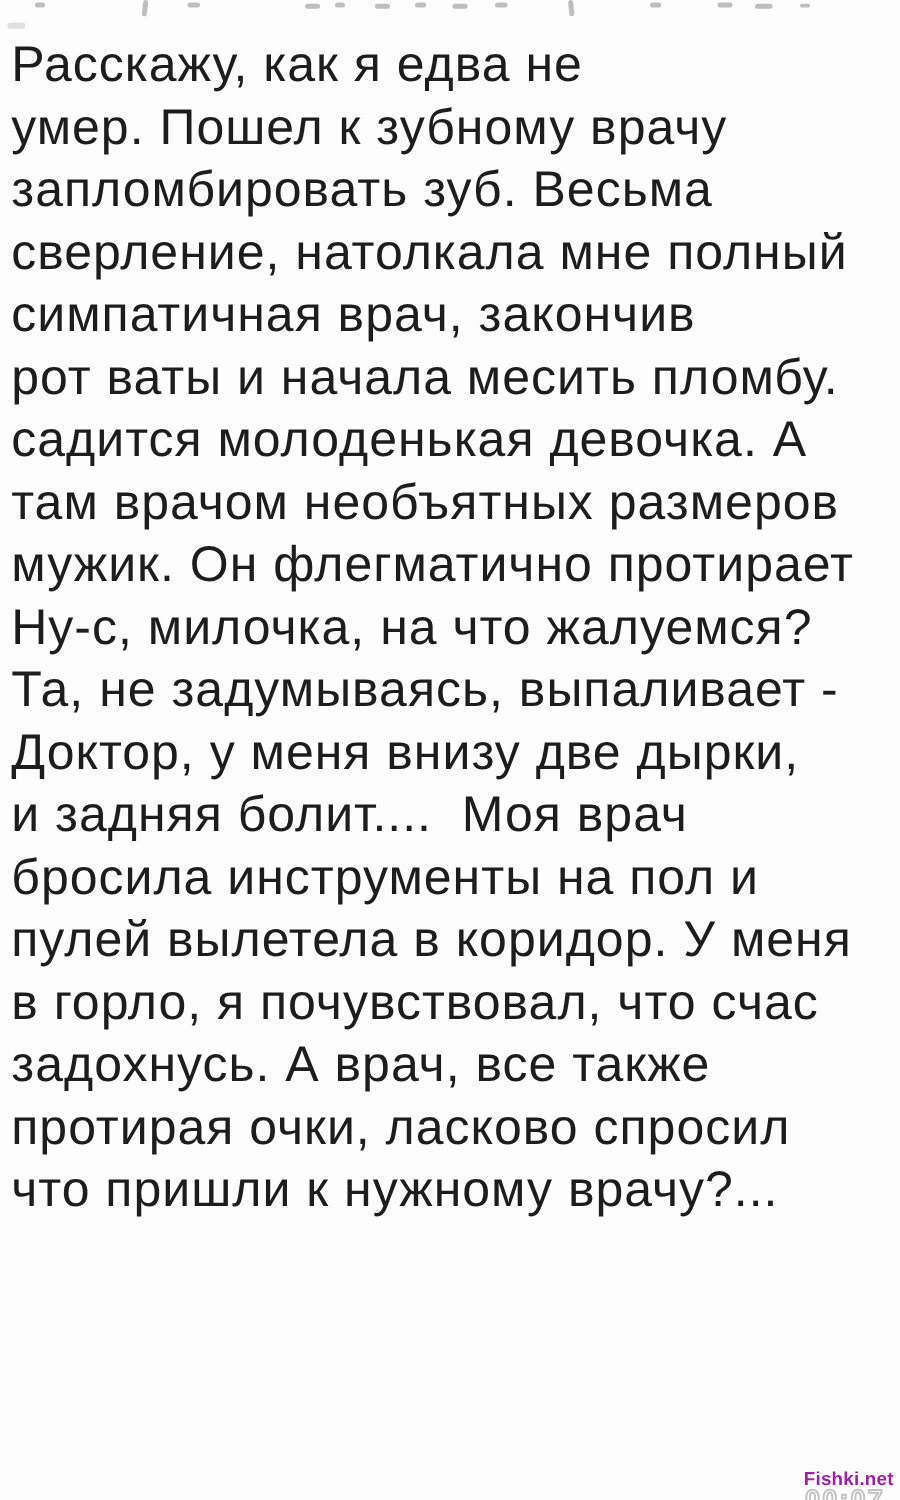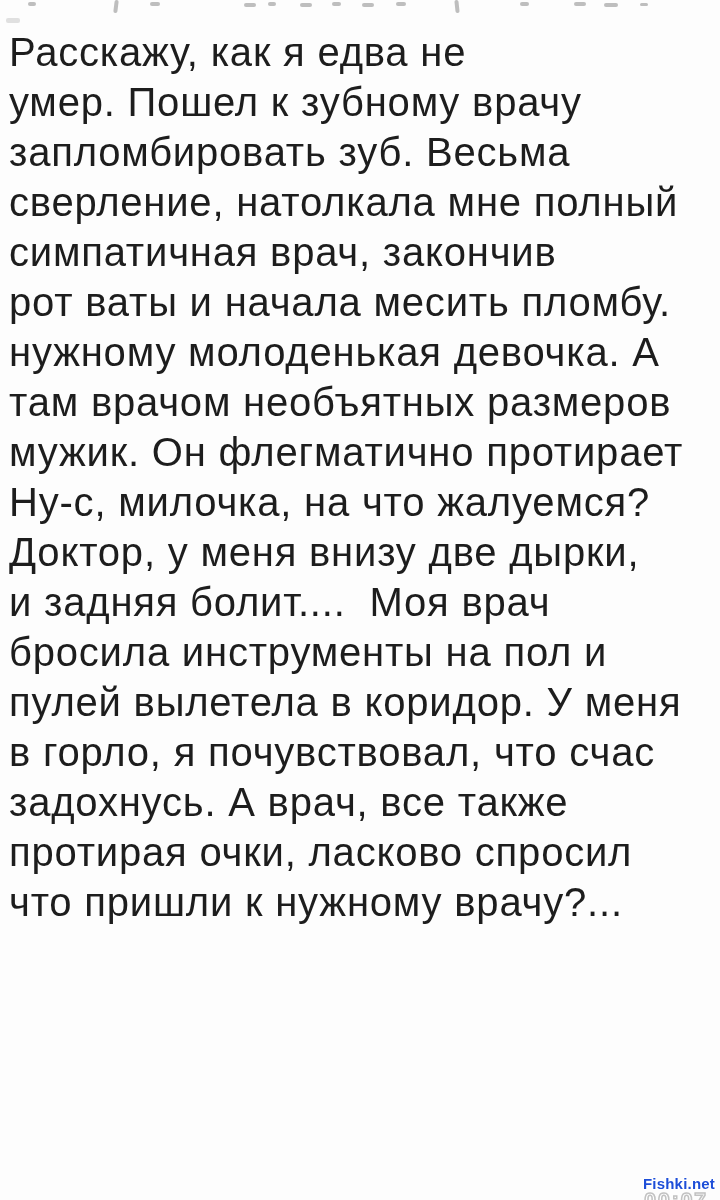--- a/index.html
+++ b/index.html
@@ -44,21 +44,21 @@
     opacity: 0.85;
   }
   
   .watermark {
     position: absolute;
     right: 5px;
     bottom: 8px;
     font-size: 15px;
     font-weight: 700;
     letter-spacing: 0.2px;
-    color: #1d4ed8;
+    color: #a21caf;
     text-shadow:
       1px 0 0 #ffffff, -1px 0 0 #ffffff,
       0 1px 0 #ffffff, 0 -1px 0 #ffffff,
       1px 1px 0 #ffffff, -1px -1px 0 #ffffff,
       1px -1px 0 #ffffff, -1px 1px 0 #ffffff,
       0 0 3px #ffffff;
   }
   
   .clipped-number {
     position: absolute;
@@ -95,24 +95,25 @@
     <span class="rm" style="left:6px;   top:18px; width:14px; height:5px; opacity:0.4;"></span>
   </div>
 
   <div class="story">
       <div class="line">Расскажу, как я едва не</div>
       <div class="line">умер. Пошел к зубному врачу</div>
       <div class="line">запломбировать зуб. Весьма</div>
       <div class="line">сверление, натолкала мне полный</div>
       <div class="line">симпатичная врач, закончив</div>
       <div class="line">рот ваты и начала месить пломбу.</div>
-      <div class="line">нужному молоденькая девочка. А</div>
+      <div class="line">садится молоденькая девочка. А</div>
       <div class="line">там врачом необъятных размеров</div>
       <div class="line">мужик. Он флегматично протирает</div>
       <div class="line">Ну-с, милочка, на что жалуемся?</div>
+      <div class="line">Та, не задумываясь, выпаливает -</div>
       <div class="line">Доктор, у меня внизу две дырки,</div>
       <div class="line">и задняя болит....  Моя врач</div>
       <div class="line">бросила инструменты на пол и</div>
       <div class="line">пулей вылетела в коридор. У меня</div>
       <div class="line">в горло, я почувствовал, что счас</div>
       <div class="line">задохнусь. А врач, все также</div>
       <div class="line">протирая очки, ласково спросил</div>
       <div class="line">что пришли к нужному врачу?...</div>
     </div>
 

